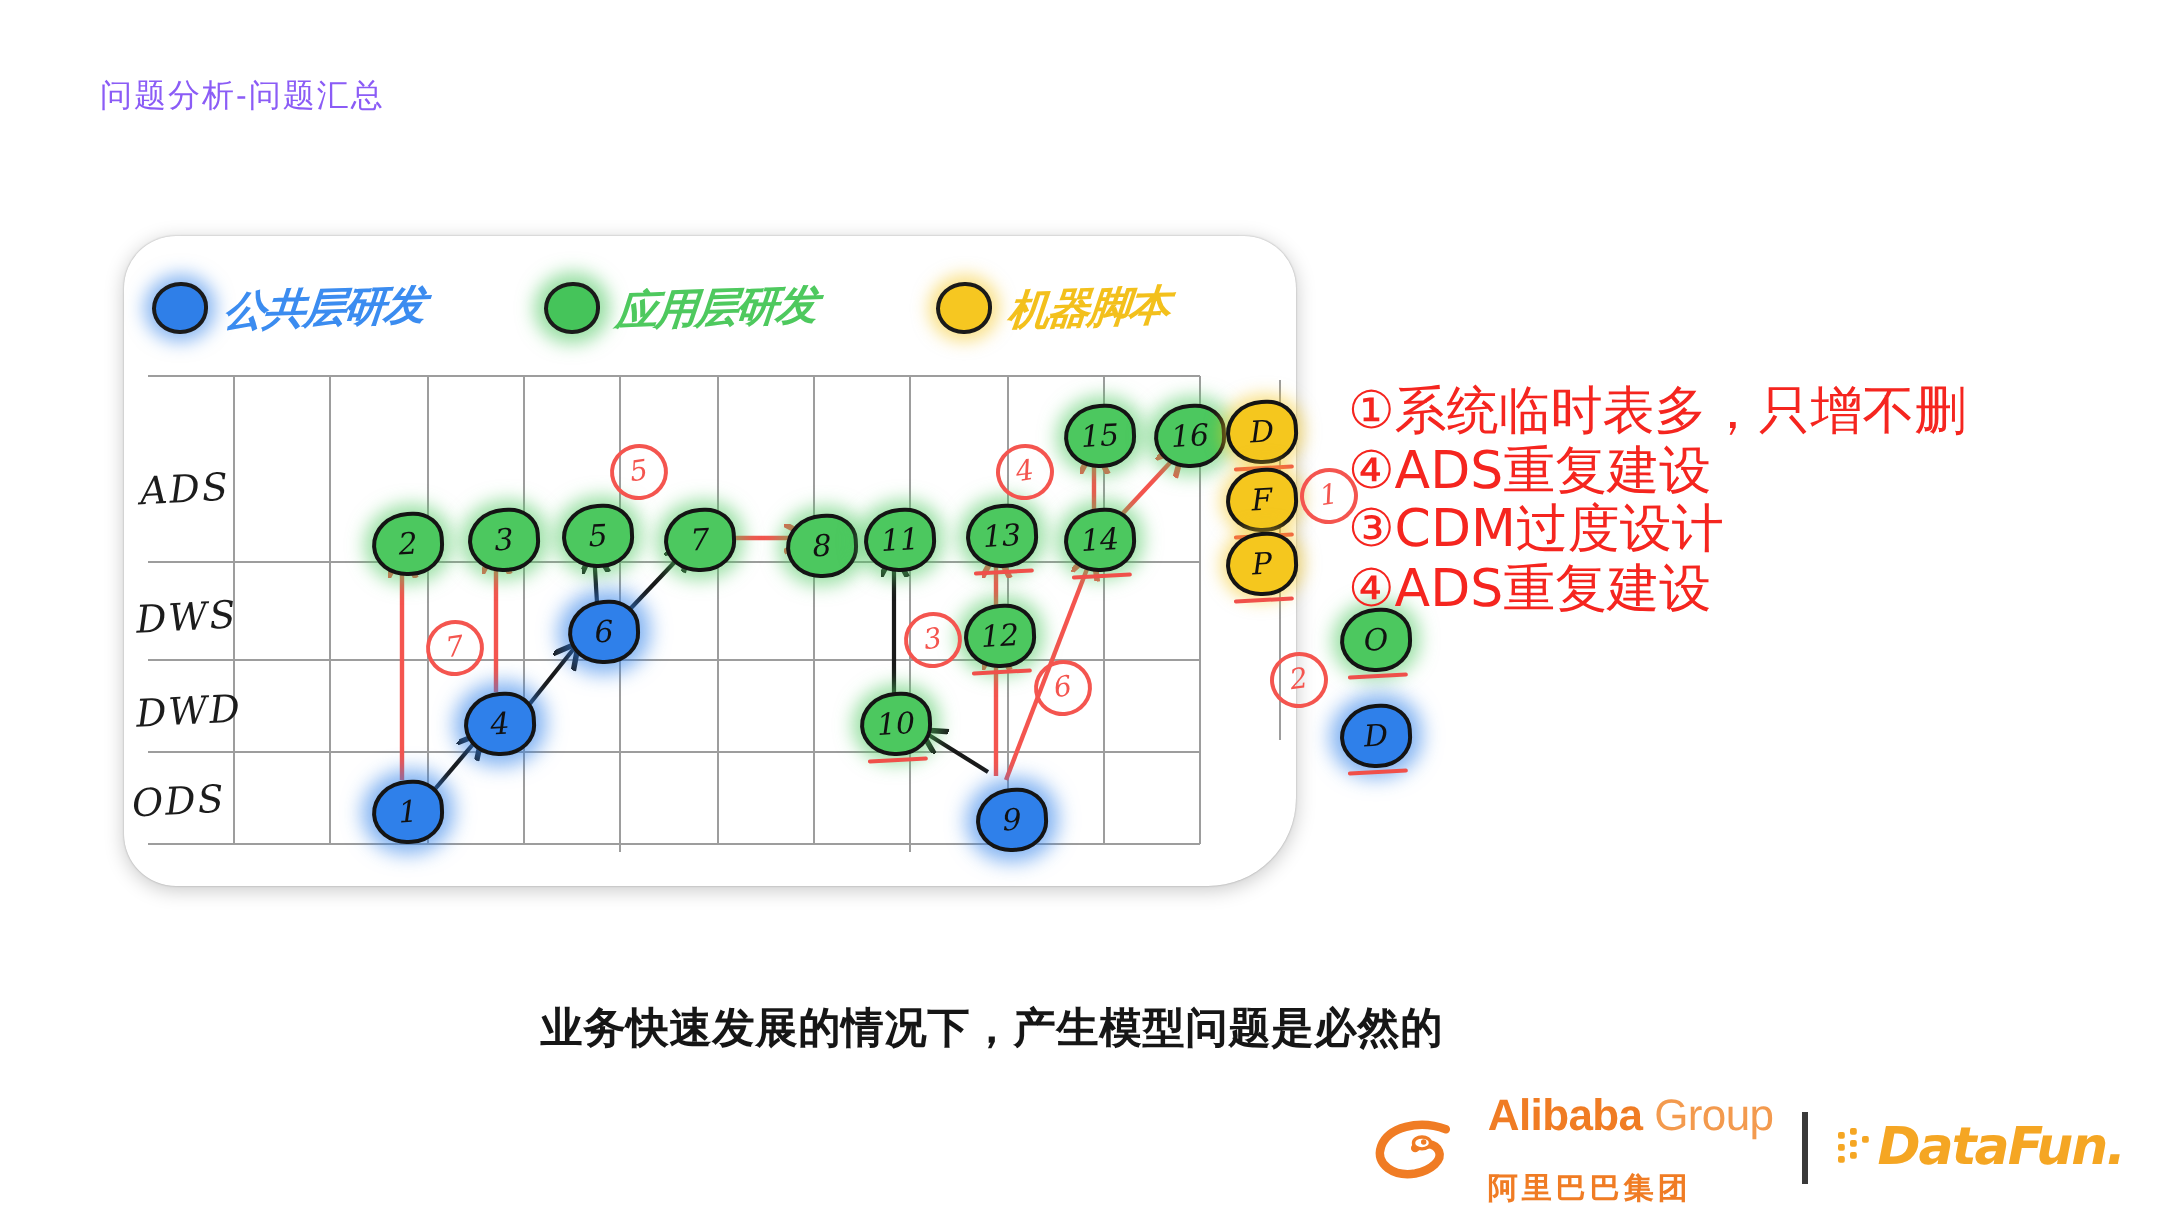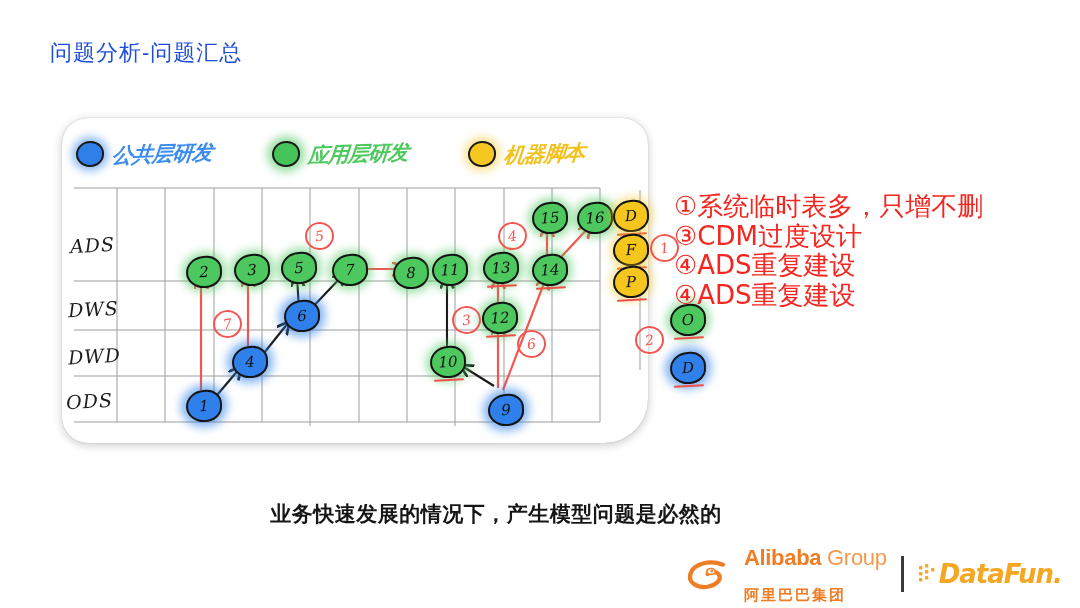--- a/index.html
+++ b/index.html
@@ -3,21 +3,21 @@
 <meta charset="utf-8">
 <style>
   html,body{margin:0;padding:0;}
   body{
     width:1080px;height:608px;background:#ffffff;overflow:hidden;
     font-family:"Liberation Sans","DejaVu Sans",sans-serif;
     position:relative;
   }
   #page-title{
     position:absolute;left:50px;top:38px;
-    font-size:22px;color:#1d4ed8;letter-spacing:1px;font-weight:400;
+    font-size:16px;color:#8b5cf6;letter-spacing:1px;font-weight:400;
   }
   
   #whiteboard{
     position:absolute;left:62px;top:118px;width:586px;height:325px;
     background:#ffffff;border-radius:26px 26px 44px 26px;
     box-shadow:0 2px 10px rgba(0,0,0,.22), 0 0 1px rgba(0,0,0,.3);
   }
   #wb-svg{position:absolute;left:0;top:0;width:586px;height:325px;}
   .legend-row{position:absolute;left:14px;top:22px;width:560px;height:40px;}
   .legend-item{position:absolute;display:flex;align-items:center;}
@@ -193,22 +193,22 @@
   <div class="annot" style="left:151px;top:192px;">7</div>
   <div class="annot" style="left:390px;top:188px;">3</div>
   <div class="annot" style="left:436px;top:104px;">4</div>
   <div class="annot" style="left:455px;top:212px;">6</div>
   <div class="annot" style="left:588px;top:116px;">1</div>
   <div class="annot" style="left:573px;top:208px;">2</div>
 </div>
 
 <div id="issue-list">
   <div class="issue">①系统临时表多，只增不删</div>
+  <div class="issue">④ADS重复建设</div>
   <div class="issue">③CDM过度设计</div>
-  <div class="issue">④ADS重复建设</div>
   <div class="issue">④ADS重复建设</div>
 </div>
 
 <div id="caption">业务快速发展的情况下，产生模型问题是必然的</div>
 
 <div id="footer">
   <svg class="ali-mark" viewBox="0 0 60 40">
     <path d="M44,9 C28,3 10,8 6,19 C2,30 14,37 26,35 C36,33 42,27 40,22 C38,17 30,16 26,20" fill="none" stroke="#f07c24" stroke-width="5" stroke-linecap="round"></path>
     <ellipse cx="30" cy="17" rx="5" ry="3.5" fill="#ffffff" stroke="#f07c24" stroke-width="2"></ellipse>
     <circle cx="31" cy="16.5" r="1.6" fill="#f07c24"></circle>

